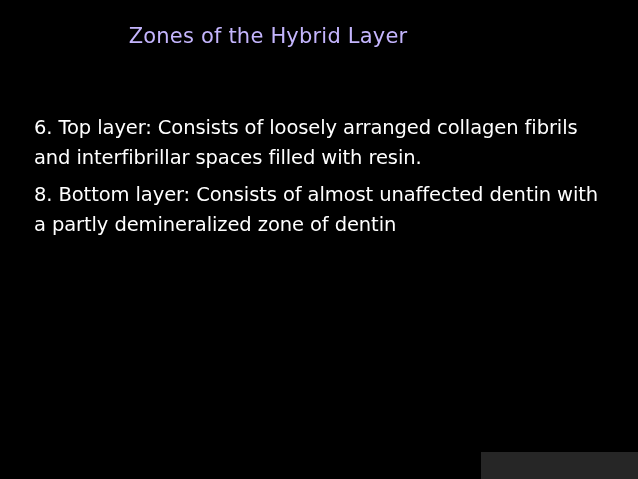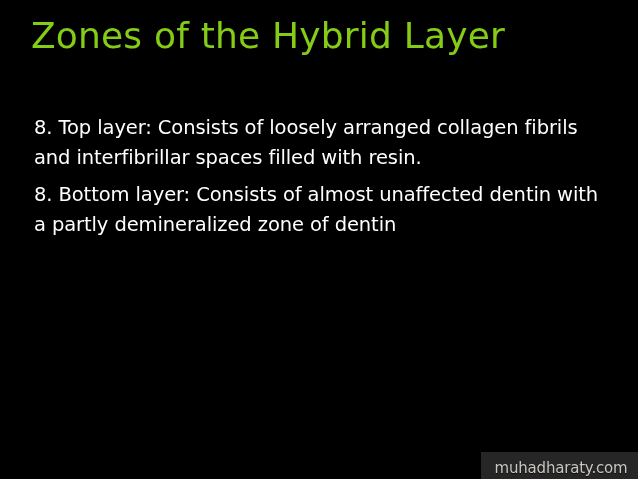--- a/index.html
+++ b/index.html
@@ -23,23 +23,23 @@
     overflow: hidden;
   }
 
   
   .slide-title {
     position: absolute;
     left: 0;
     top: 17px;
     width: 536px;
     text-align: center;
-    color: #84cc16;
+    color: #c4b5fd;
     font-family: "DejaVu Sans", sans-serif;
-    font-size: 36px;
+    font-size: 21px;
     font-weight: 400;
     letter-spacing: 0.2px;
     line-height: 38px;
     white-space: nowrap;
   }
 
   
   .body-block {
     position: absolute;
     left: 34px;
@@ -109,24 +109,23 @@
 </style>
 </head>
 <body>
 
 <div class="slide">
 
   <div class="slide-title">Zones of the Hybrid Layer</div>
 
   <div class="body-block">
 
-    <p class="para para-1">8. Top layer: Consists of loosely arranged collagen fibrils and interfibrillar spaces filled with resin.</p>
+    <p class="para para-1">6. Top layer: Consists of loosely arranged collagen fibrils and interfibrillar spaces filled with resin.</p>
 
 
     <p class="para para-3">8. Bottom layer: Consists of almost unaffected dentin with a partly demineralized zone of dentin</p>
 
   </div>
 
   <div class="watermark-panel">
-    <div class="watermark-main">muhadharaty.com</div>
   </div>
 
 </div>
 
 </body></html>

